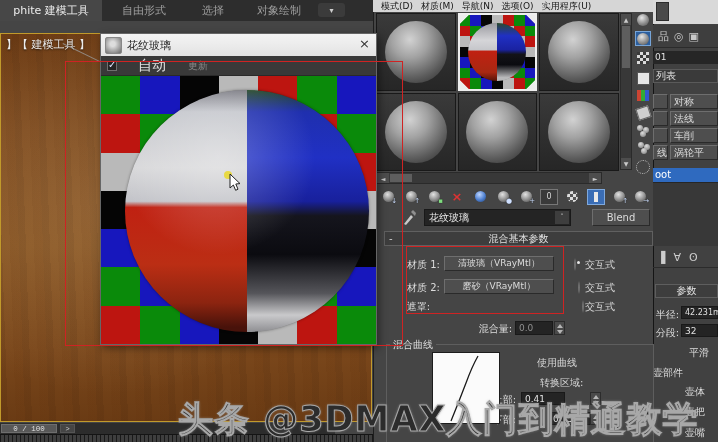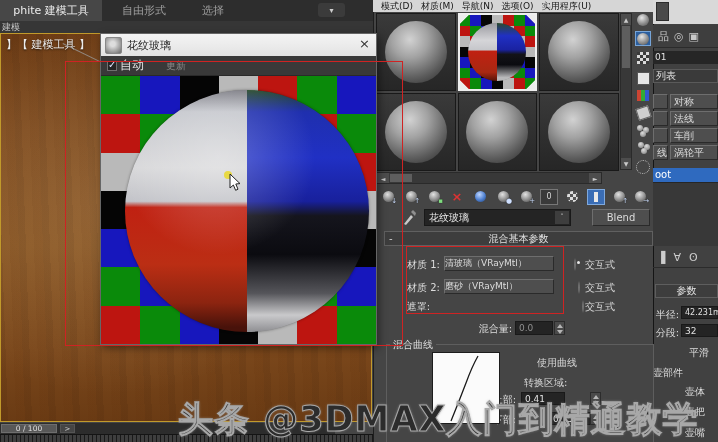--- a/index.html
+++ b/index.html
@@ -19,39 +19,39 @@
           color:#cfcfcf;font-size:8px;}
   
   .viewport{left:0;top:33px;width:372px;height:389px;z-index:1;
      border:1px solid #c19a2b;box-sizing:border-box;
      background:
        radial-gradient(ellipse at 30% 45%, rgba(255,225,180,0.16), rgba(0,0,0,0) 62%),
        repeating-linear-gradient(88deg, rgba(50,22,4,0.10) 0 7px, rgba(0,0,0,0) 7px 15px, rgba(100,50,12,0.13) 15px 24px),
        linear-gradient(180deg,#6e3d16 0%,#7d4a1e 25%,#855220 55%,#7a471b 82%,#6a3b14 100%);}
   .vp-label{left:5px;top:3px;color:#ececec;font-size:11px;text-shadow:0 1px 2px rgba(0,0,0,.7);}
   .vp-line{left:62px;top:9px;width:46px;height:1px;background:#9a9a9a;transform:rotate(26deg);transform-origin:0 0;opacity:.8;}
-  .timeline{left:0;top:423px;width:335px;height:11px;background:#2c2c2c;z-index:2;}
+  .timeline{left:0;top:423px;width:335px;height:11px;background:#2c2c2c;z-index:2;font-family:Liberation Mono, monospace;}
   .tl-handle{left:1px;top:1px;width:56px;height:9px;background:#585858;border:1px solid #6e6e6e;
              box-sizing:border-box;color:#e0e0e0;font-size:7.5px;}
   .tl-next{left:60px;top:1px;width:15px;height:9px;background:#454545;border:1px solid #555;
            box-sizing:border-box;color:#cfcfcf;font-size:7px;}
   .ruler{left:0;top:434px;width:373px;height:8px;z-index:2;background:
      repeating-linear-gradient(90deg,#191919 0 1px,rgba(0,0,0,0) 1px 4px),#3e3e3e;border-top:1px solid #141414;box-sizing:border-box;}
   
   .window{left:100px;top:33px;width:277px;height:312px;z-index:6;background:#3f3f3f;
           border:1px solid #666;box-sizing:border-box;box-shadow:2px 3px 8px rgba(0,0,0,.45);}
   .win-title{left:0;top:0;width:100%;height:22px;background:linear-gradient(#f4f4f4,#e3e3e3);color:#1d1d1d;}
   .win-icon{width:15px;height:15px;margin:0 5px 0 4px;border:1px solid #888;border-radius:2px;
             background:radial-gradient(circle at 45% 40%,#ddd 20%,#777 90%);}
   .win-title-text{font-size:11px;color:#1d1d1d;}
   .win-close{position:absolute;right:6px;top:2px;font-size:13px;color:#333;}
   .win-toolbar{left:0;top:22px;width:100%;height:20px;background:#393939;border-bottom:1px solid #2a2a2a;box-sizing:border-box;}
   .cb{width:10px;height:10px;background:#242424;border:1px solid #707070;box-sizing:border-box;position:relative;}
   .cb.on::after{content:"✓";position:absolute;left:0px;top:-3px;font-size:10px;color:#dfe6ff;}
-  .win-auto-label{margin-left:3px;color:#e2e2e2;font-size:12px;}
+  .win-auto-label{margin-left:21px;color:#e2e2e2;font-size:14px;}
   .win-update{margin-left:22px;color:#8a8a8a;font-size:10px;}
   .preview{left:0;top:42px;width:275px;height:268px;overflow:hidden;background:#000;}
   .checker{display:grid;grid-template-columns:repeat(7,1fr);grid-template-rows:repeat(7,1fr);width:100%;height:100%;}
   
   .sphere{left:24px;top:14px;width:244px;height:242px;border-radius:50%;overflow:hidden;
           box-shadow:inset 0 0 18px rgba(0,0,0,.55), 0 0 3px rgba(0,0,0,.4);}
   .sphere .halfL{position:absolute;left:0;top:0;width:50%;height:100%;
      background:linear-gradient(180deg,#7d7d85 0%,#c4c6cc 9%,#d8d8da 32%,#c3c4c9 46%,#c02112 48.5%,#bb2e14 72%,#8c2410 88%,#48120a 98%);}
   .sphere .halfR{position:absolute;right:0;top:0;width:50%;height:100%;
      background:linear-gradient(180deg,#274a2a 0%,#1f2fae 9%,#2030c4 28%,#18209c 46%,#15151d 52%,#0b0b10 68%,#55555a 84%,#c9c9cb 93%,#8e8e92 100%);}
@@ -111,21 +111,21 @@
   .ticon.idchan{color:#d8d8d8;border:1px solid #777;box-sizing:border-box;font-size:8px;text-align:center;line-height:14px;background:#3a3a3a;}
   .ticon.showmap{background:#3a6db5;border:1px solid #7fa9dd;box-sizing:border-box;}
   .ticon.showmap .bar{width:4px;height:10px;background:#e9e9e9;margin:2px auto;}
   .toolrow{left:377px;top:189px;width:276px;height:17px;z-index:4;}
   
   .namefield{left:424px;top:209px;width:147px;height:17px;background:#242424;border:1px solid #191919;
      box-sizing:border-box;color:#e8e8e8;font-size:10px;line-height:15px;padding-left:4px;z-index:4;}
   .ndd{position:absolute;right:1px;top:1px;width:14px;height:13px;background:#3e3e3e;color:#ccc;font-size:7px;}
   .blendbtn{left:592px;top:209px;width:58px;height:17px;z-index:4;}
   .btn3d{background:#4e4e4e;border:1px solid #2a2a2a;border-top-color:#6e6e6e;border-left-color:#6e6e6e;
-     box-sizing:border-box;color:#dcdcdc;text-align:left;}
+     box-sizing:border-box;color:#dcdcdc;text-align:center;}
   
   .rollout{left:384px;top:231px;width:269px;height:15px;background:#3d3d3d;border:1px solid #606060;
      box-sizing:border-box;z-index:4;color:#e0e0e0;font-size:10px;}
   .rollout .minus{position:absolute;left:4px;top:1px;font-size:10px;color:#cfcfcf;}
   .prow-label{z-index:4;color:#dcdcdc;font-size:10px;text-align:right;}
   .prow-btn{z-index:4;height:15px;font-size:9px;line-height:13px;overflow:hidden;white-space:nowrap;}
   .radio{width:9px;height:9px;border-radius:50%;background:#242424;border:1px solid #707070;box-sizing:border-box;position:relative;z-index:4;}
   .radio.on::after{content:"";position:absolute;left:2px;top:2px;width:3px;height:3px;border-radius:50%;background:#e8e8e8;}
   .ilabel{z-index:4;color:#d8d8d8;font-size:10px;}
   .numfield{background:#242424;border:1px solid #191919;box-sizing:border-box;color:#e0e0e0;font-size:9px;
@@ -159,23 +159,23 @@
 </head>
 <body>
 
 <div id="root">
 
   
   <div class="abs ribbon1">
     <div class="rtab active abs" style="left:0;width:102px">phite 建模工具</div>
     <div class="rtab abs" style="left:102px;width:84px">自由形式</div>
     <div class="rtab abs" style="left:186px;width:54px">选择</div>
+    <div class="rtab abs" style="left:240px;width:78px">对象绘制</div>
     <div class="rib-dd abs ctr">▾</div>
   </div>
-  <div class="abs ribbon2">建模</div>
 
   
   <div class="abs viewport">
     <div class="abs vp-label">】【 建模工具 】</div>
     <div class="abs vp-line"></div>
   </div>
   <div class="abs timeline">
     <div class="abs tl-handle ctr">0 / 100</div>
     <div class="abs tl-next ctr">&gt;</div>
   </div>
@@ -485,21 +485,21 @@
   
   <div class="abs group" style="left:386px;top:344px;width:266px;height:97px"></div>
   <div class="abs group-label" style="left:390px;top:338px">混合曲线</div>
   <div class="abs curvebox" style="left:432px;top:352px;width:68px;height:72px">
     <svg width="66" height="70">
       <path d="M18,68 C25,51 28,43 33,30 C37,19 41,10 45,3" fill="none" stroke="#1a1a1a" stroke-width="1.3"></path>
     </svg>
   </div>
   <span class="cb abs" style="left:521px;top:356px"></span>
   <div class="abs ilabel" style="left:537px;top:356px">使用曲线</div>
-  <div class="abs ilabel" style="left:524px;top:376px">转换区域:</div>
+  <div class="abs ilabel" style="left:540px;top:376px">转换区域:</div>
   <div class="abs prow-label" style="left:488px;top:393px;width:28px">上部:</div>
   <div class="abs numfield" style="left:521px;top:392px;width:44px;height:13px">0.41</div>
   <div class="abs spin" style="left:590px;top:392px;height:13px"></div>
   <div class="abs prow-label" style="left:488px;top:413px;width:28px">下部:</div>
   <div class="abs numfield" style="left:549px;top:412px;width:44px;height:13px">0.25</div>
   <div class="abs spin" style="left:590px;top:412px;height:13px"></div>
 
   
   <div class="abs cp"></div>
   <div class="abs cp-top">

